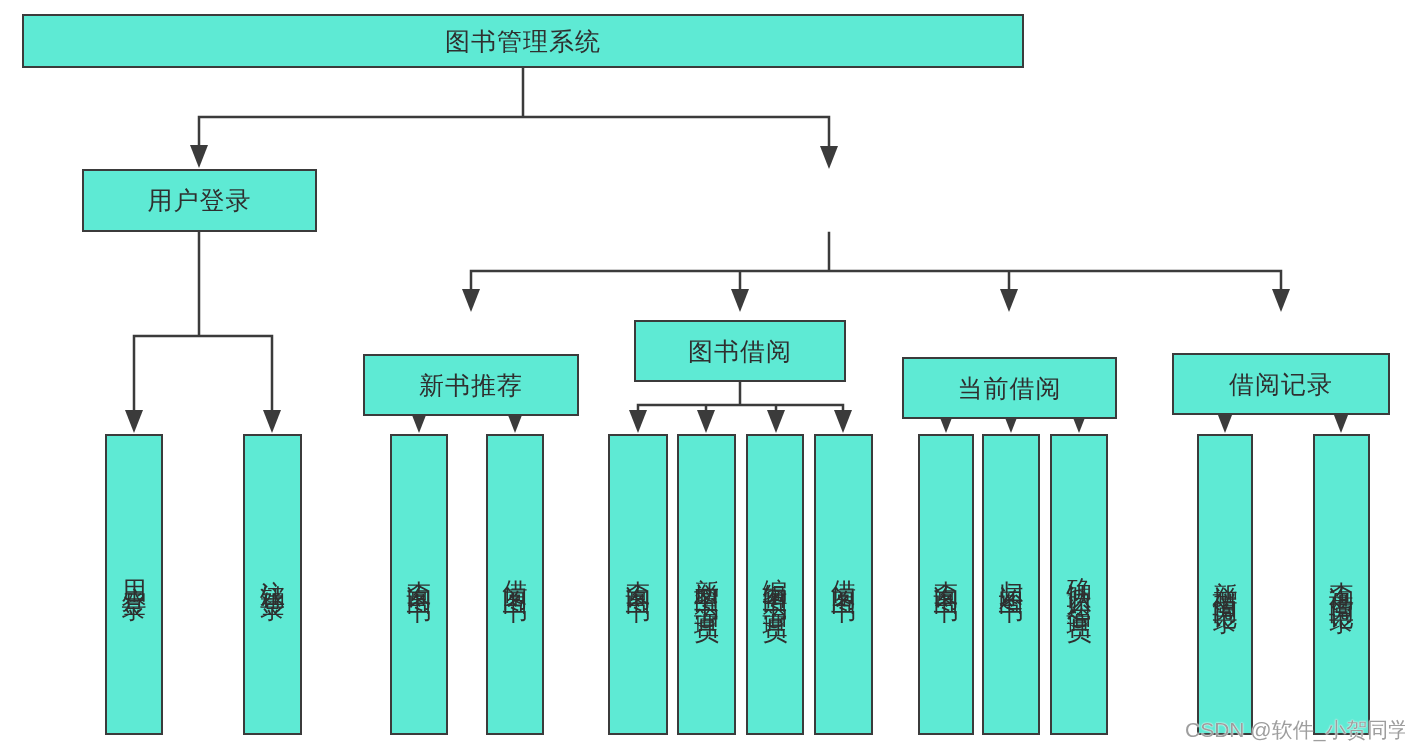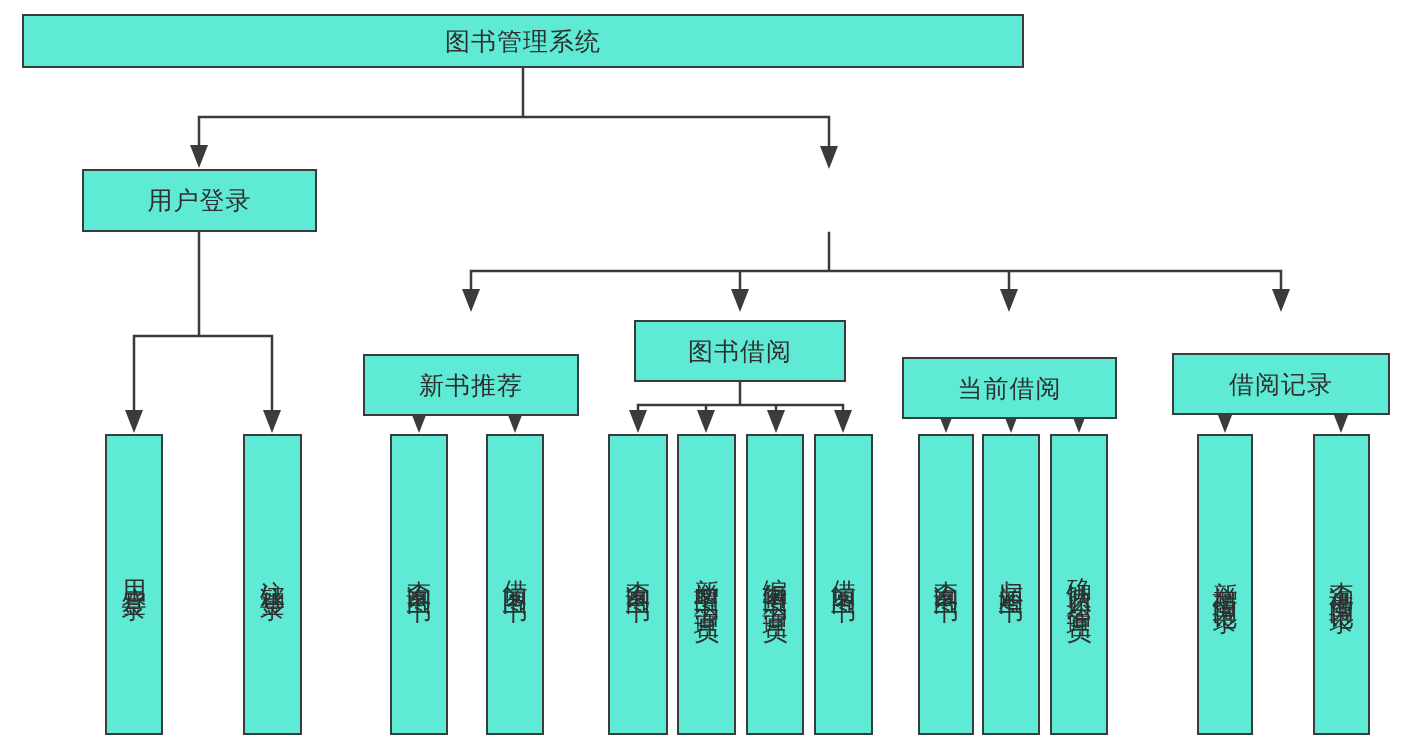--- a/index.html
+++ b/index.html
@@ -142,13 +142,14 @@
   <div class="box v leaf lf6">编辑图书（管理员）</div>
   <div class="box v v4 leaf lf7">借阅图书</div>
 
   <div class="box v v4 leaf lf8">查询图书</div>
   <div class="box v v4 leaf lf9">归还图书</div>
   <div class="box v leaf lf10">确认归还（管理员）</div>
 
   <div class="box v v6 leaf lf11">新增借阅记录</div>
   <div class="box v v6 leaf lf12">查询借阅记录</div>
 
+  <div id="watermark">CSDN @软件_小贺同学</div>
 </div>
 
 </body></html>

